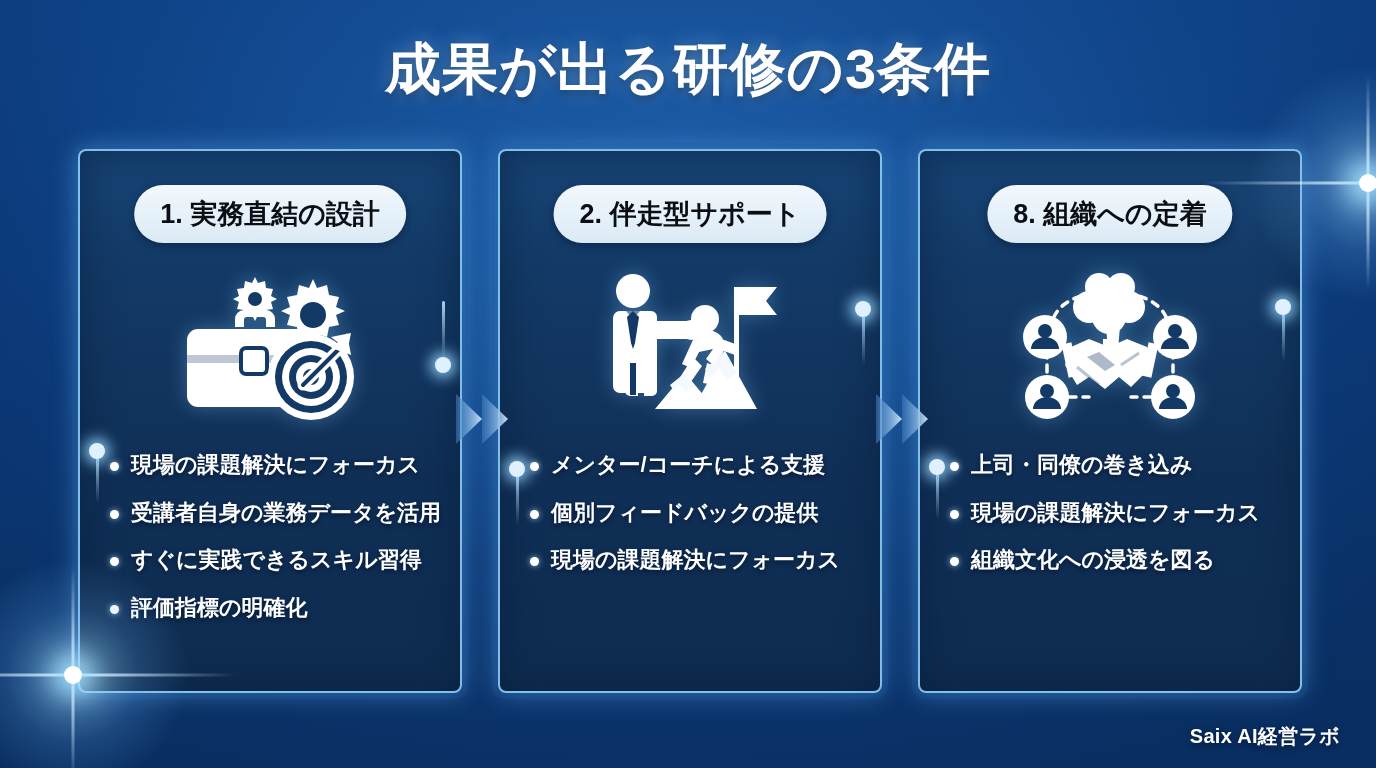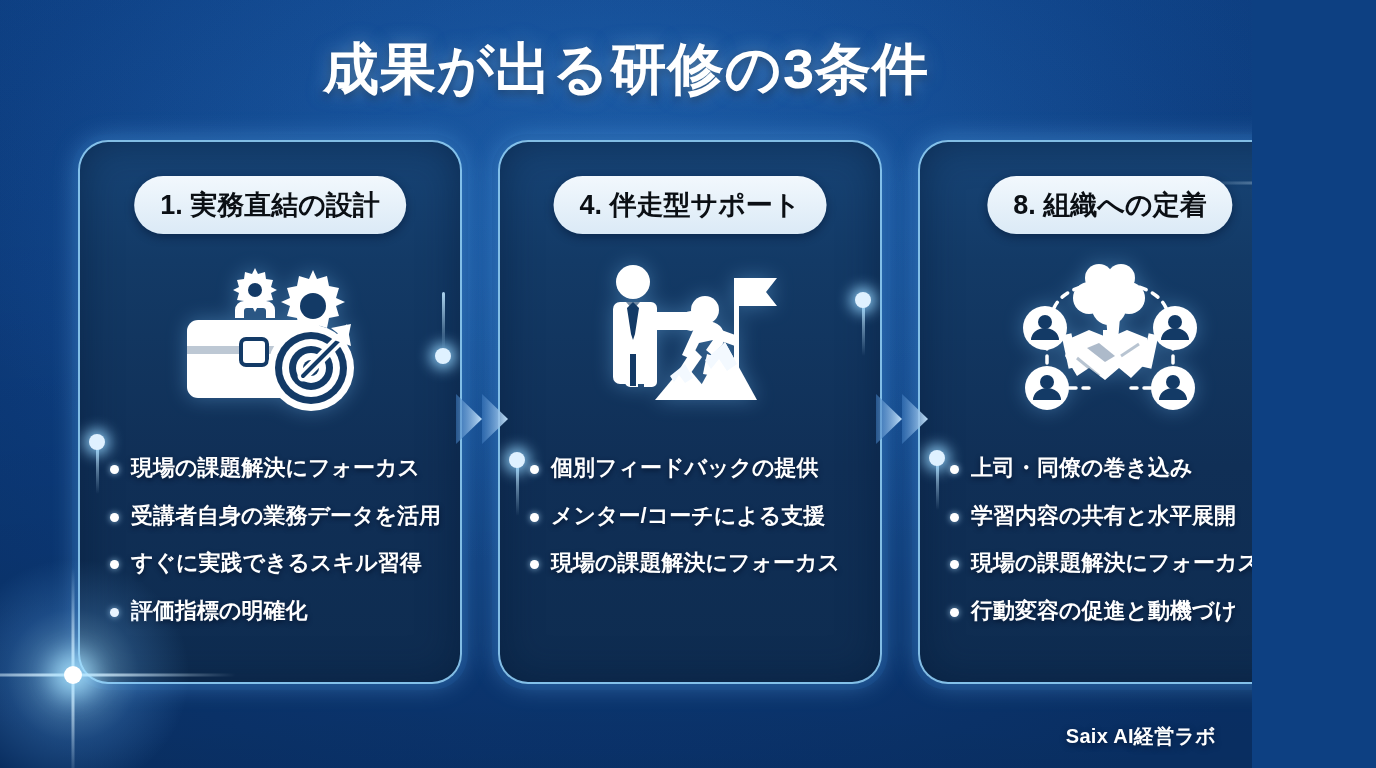--- a/index.html
+++ b/index.html
@@ -2,21 +2,21 @@
 <html><head>
 <meta charset="utf-8">
 <style>
   html,body{margin:0;padding:0;}
   body{
     width:1376px;height:768px;overflow:hidden;
     font-family:"Liberation Sans","DejaVu Sans",sans-serif;
     background:#0d4082;
   }
   .stage{
-    position:relative;width:1252px;height:768px;overflow:hidden;
+    position:relative;width:1376px;height:768px;overflow:hidden;
     background:
       radial-gradient(ellipse 900px 620px at 48% 34%, #17559f 0%, #11478d 38%, #0c3b7c 70%, #0a3570 100%);
   }
   
   .bg-vignette{
     position:absolute;inset:0;
     background:
       radial-gradient(ellipse 1200px 700px at 50% 18%, rgba(60,140,220,.20) 0%, rgba(10,50,110,0) 62%),
       linear-gradient(180deg, rgba(18,80,160,.22) 0%, rgba(0,0,0,0) 28%, rgba(0,0,0,.14) 100%);
     pointer-events:none;
@@ -25,22 +25,22 @@
   
   .title{
     position:absolute;left:0;right:0;top:32px;text-align:center;
     font-size:56px;font-weight:bold;color:#ffffff;letter-spacing:1px;
     text-shadow:0 0 18px rgba(150,210,255,.55), 0 3px 10px rgba(0,20,50,.75);
     white-space:nowrap;
   }
 
   
   .card{
-    position:absolute;top:140px;width:380px;height:540px;
-    border-radius:30px;
+    position:absolute;top:149px;width:380px;height:540px;
+    border-radius:8px;
     border:2px solid rgba(150,215,255,.85);
     background:
       linear-gradient(180deg, #174476 0%, #133a66 22%, #102f56 60%, #0e2c50 100%);
     box-shadow:
       0 0 0 6px rgba(30,90,160,.30),
       0 0 26px rgba(110,190,255,.45),
       inset 0 0 38px rgba(5,25,55,.55);
   }
   #card1{left:78px;}
   #card2{left:498px;}
@@ -63,21 +63,21 @@
     box-shadow:0 3px 10px rgba(0,15,40,.45);
   }
 
   
   .icon-wrap{position:absolute;left:50%;transform:translateX(-50%);top:110px;
     width:190px;height:170px;display:flex;align-items:center;justify-content:center;}
   .icon-wrap svg{filter:drop-shadow(0 0 10px rgba(130,200,255,.35));}
 
   
   .bullets{position:absolute;left:24px;right:18px;top:300px;}
-  .bullet{display:flex;align-items:flex-start;margin-bottom:20px;margin-top:12px;}
+  .bullet{display:flex;align-items:flex-start;margin-bottom:20px;}
   .bullet .dot{
     flex:none;width:9px;height:9px;border-radius:50%;background:#ffffff;
     margin:11px 12px 0 6px;box-shadow:0 0 6px rgba(180,225,255,.8);
   }
   .bullet .btxt{
     color:#ffffff;font-size:22px;font-weight:bold;line-height:1.25;
     text-shadow:0 2px 5px rgba(0,15,40,.8);white-space:nowrap;
   }
 
   
@@ -176,21 +176,21 @@
     </div>
   </div>
 
   <div class="card" id="card2">
     <div class="card-inner">
       <div class="nodeline" style="left:362px;top:158px;height:56px;"></div>
       <div class="node" style="left:355px;top:150px;"></div>
       <div class="nodeline" style="left:16px;top:318px;height:56px;"></div>
       <div class="node" style="left:9px;top:310px;"></div>
 
-      <div class="pill">4. 伴走型サポート</div>
+      <div class="pill">2. 伴走型サポート</div>
 
       <div class="icon-wrap">
         <svg width="186" height="150" viewBox="0 0 186 150">
           <g fill="#ffffff">
 
             <circle cx="36" cy="20" r="17"></circle>
 
             <path d="M18 40h36a6 6 0 016 6v74a5 5 0 01-5 5h-8V90h-6v35h-8a5 5 0 01-5-5V46a6 6 0 016-6z"></path>
             <rect x="16" y="40" width="40" height="82" rx="7"></rect>
 
@@ -220,25 +220,25 @@
             <path d="M88 102l30 36H58z"></path>
             <path d="M128 80l12 22-10 7-8-12-8 10-6-9z" fill="#f3f9ff"></path>
             <path d="M88 102l8 14-8 5-6-8-5 7-4-6z" fill="#f3f9ff"></path>
           </g>
         </svg>
       </div>
 
       <div class="bullets">
         <div class="bullet">
           <span class="dot"></span>
+          <span class="btxt">メンター/コーチによる支援</span>
+        </div>
+        <div class="bullet">
+          <span class="dot"></span>
           <span class="btxt">個別フィードバックの提供</span>
-        </div>
-        <div class="bullet">
-          <span class="dot"></span>
-          <span class="btxt">メンター/コーチによる支援</span>
         </div>
         <div class="bullet">
           <span class="dot"></span>
           <span class="btxt">現場の課題解決にフォーカス</span>
         </div>
       </div>
     </div>
   </div>
 
   <div class="card" id="card3">
@@ -308,29 +308,25 @@
         </svg>
       </div>
 
       <div class="bullets">
         <div class="bullet">
           <span class="dot"></span>
           <span class="btxt">上司・同僚の巻き込み</span>
         </div>
         <div class="bullet">
           <span class="dot"></span>
-          <span class="btxt">学習内容の共有と水平展開</span>
-        </div>
-        <div class="bullet">
-          <span class="dot"></span>
           <span class="btxt">現場の課題解決にフォーカス</span>
         </div>
         <div class="bullet">
           <span class="dot"></span>
-          <span class="btxt">行動変容の促進と動機づけ</span>
+          <span class="btxt">組織文化への浸透を図る</span>
         </div>
       </div>
     </div>
   </div>
 
   <div class="chev" style="left:452px;">
     <svg width="64" height="62" viewBox="0 0 64 62">
       <defs>
         <linearGradient id="cg1" x1="0" y1="0" x2="1" y2="0">
           <stop offset="0" stop-color="#3f7cc0" stop-opacity=".55"></stop>

